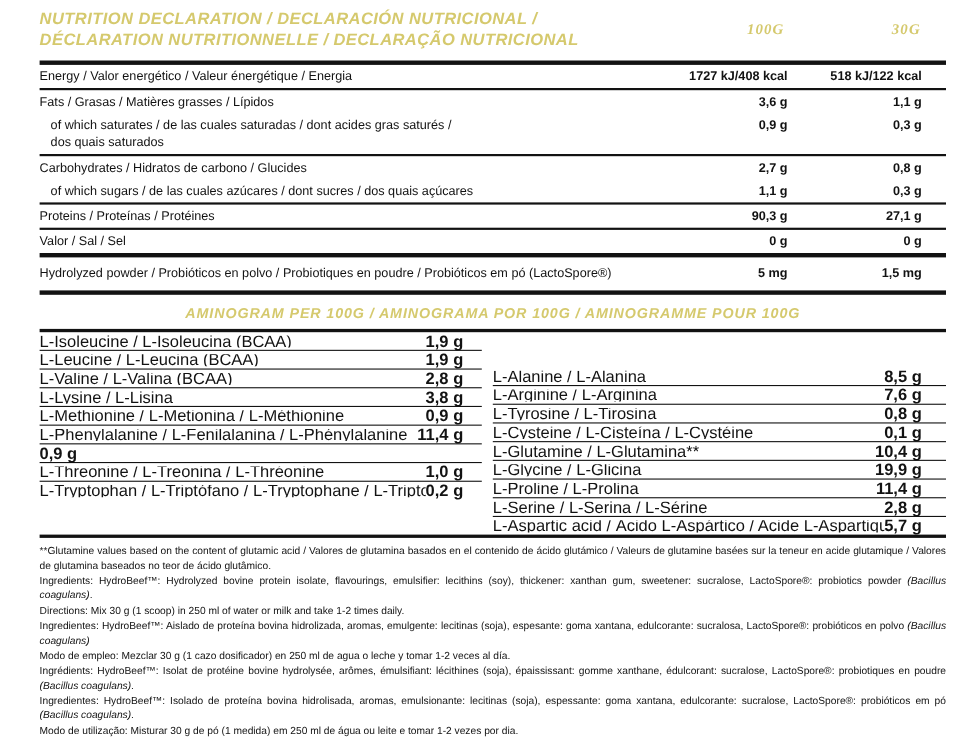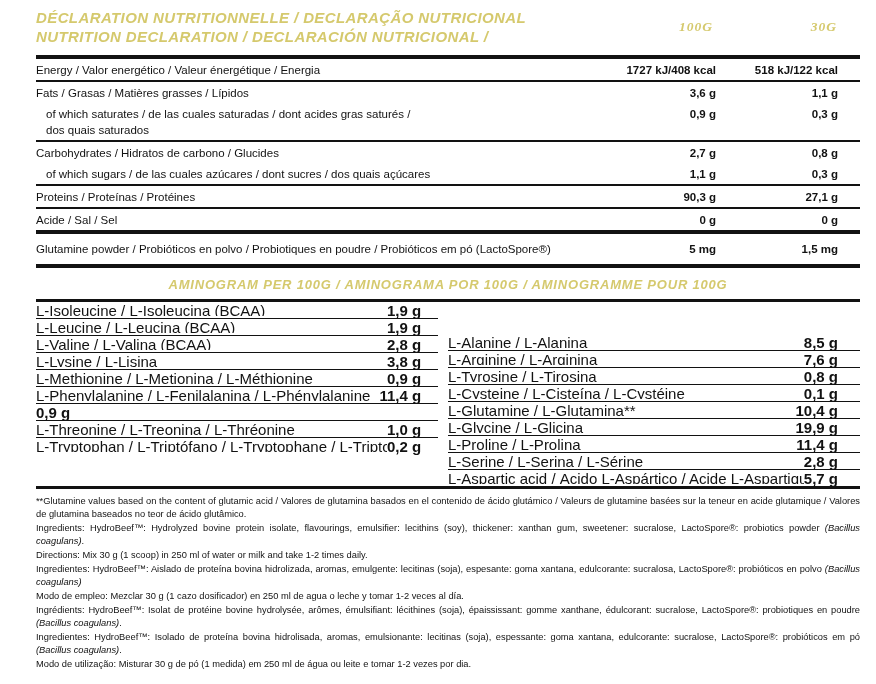--- a/index.html
+++ b/index.html
@@ -53,22 +53,22 @@
   .seg-r { font-weight:400; }
   .seg-i { font-style:italic; }
 </style>
 </head>
 <body>
 
 <div class="page">
 
   <header class="hdr">
     <div class="title">
+      <div>NUTRITION DECLARATION / DECLARACIÓN NUTRICIONAL /</div>
       <div>DÉCLARATION NUTRITIONNELLE / DECLARAÇÃO NUTRICIONAL</div>
-      <div>NUTRITION DECLARATION / DECLARACIÓN NUTRICIONAL /</div>
     </div>
     <div class="hc hc1">100G</div>
     <div class="hc hc2">30G</div>
   </header>
 
   <section class="nsection">
       <div class="nrow div-m">
         <div class="nlbl"><span class="seg-b">Energy</span><span class="seg-r"> / Valor energético / Valeur énergétique / Energia</span></div>
         <div class="nv v1">1727 kJ/408 kcal</div>
         <div class="nv v2">518 kJ/122 kcal</div>
@@ -92,26 +92,26 @@
         <div class="nlbl"><span class="seg-b">of which sugars</span><span class="seg-r"> / de las cuales azúcares / dont sucres / dos quais açúcares</span></div>
         <div class="nv v1">1,1 g</div>
         <div class="nv v2">0,3 g</div>
       </div>
       <div class="nrow div-m">
         <div class="nlbl"><span class="seg-b">Proteins</span><span class="seg-r"> / Proteínas / Protéines</span></div>
         <div class="nv v1">90,3 g</div>
         <div class="nv v2">27,1 g</div>
       </div>
       <div class="nrow div-t">
-        <div class="nlbl"><span class="seg-b">Acide</span><span class="seg-r"> / Sal / Sel</span></div>
+        <div class="nlbl"><span class="seg-b">Valor</span><span class="seg-r"> / Sal / Sel</span></div>
         <div class="nv v1">0 g</div>
         <div class="nv v2">0 g</div>
       </div>
       <div class="nrow div-t tall">
-        <div class="nlbl"><span class="seg-b">Glutamine powder</span><span class="seg-r"> / Probióticos en polvo / Probiotiques en poudre / Probióticos em pó </span><span class="seg-b">(LactoSpore®)</span></div>
+        <div class="nlbl"><span class="seg-b">Hydrolyzed powder</span><span class="seg-r"> / Probióticos en polvo / Probiotiques en poudre / Probióticos em pó </span><span class="seg-b">(LactoSpore®)</span></div>
         <div class="nv v1">5 mg</div>
         <div class="nv v2">1,5 mg</div>
       </div>
     </section>
 
   <h2 class="atitle">AMINOGRAM PER 100G / AMINOGRAMA POR 100G / AMINOGRAMME POUR 100G</h2>
 
   <section class="asection">
     <div class="acol acol-l">
         <div class="arow">

